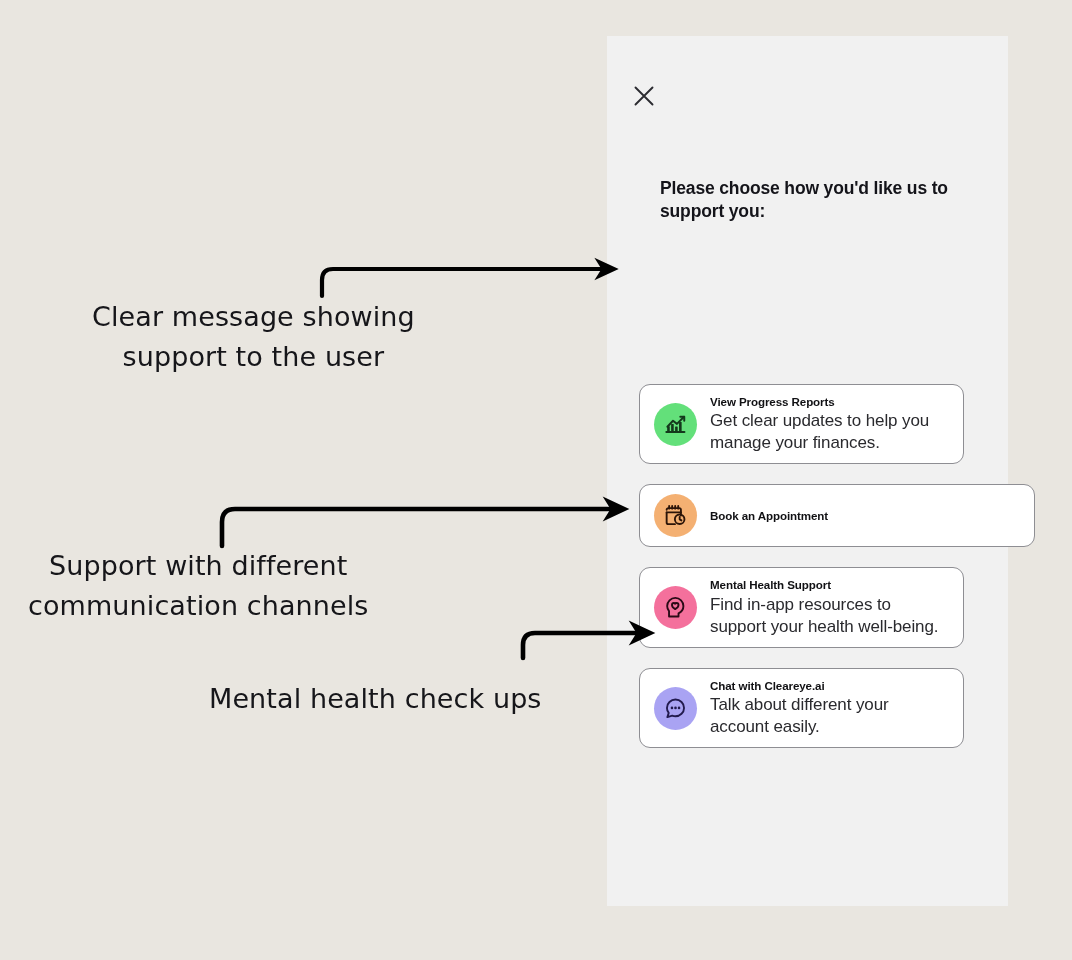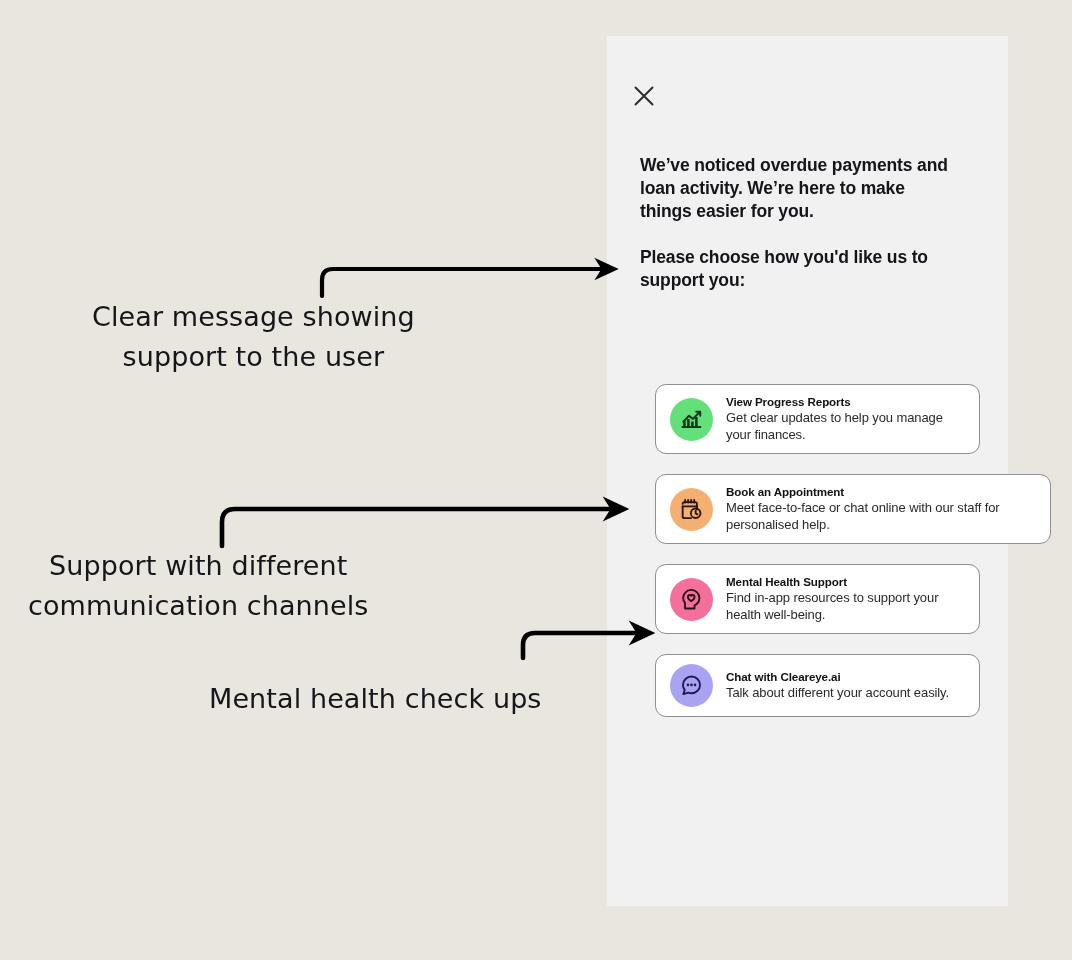--- a/index.html
+++ b/index.html
@@ -74,20 +74,21 @@
     margin: 0;
     font-family: "Liberation Sans", sans-serif;
     font-weight: bold;
     font-size: 17.5px;
     line-height: 1.32;
     color: #14141a;
     letter-spacing: -0.15px;
   }
   .intro p.second {
     margin-top: 23px;
+    margin-left: 20px;
   }
 
   
   .cards {
     position: absolute;
     left: 32px;
     top: 348px;
     width: 336px;
   }
   .card {
@@ -96,21 +97,21 @@
     border: 1.3px solid #8e8e93;
     border-radius: 11px;
     display: flex;
     align-items: center;
     padding: 9px 12px 9px 14px;
     box-sizing: border-box;
     margin-bottom: 20px;
     cursor: pointer;
   }
   .card:last-child { margin-bottom: 0; }
-  .card.wide { width: 325px; margin-left: 16px; }
+  .card.wide { width: 325px; }
 
   .card-icon {
     flex: 0 0 auto;
     width: 43px;
     height: 43px;
     border-radius: 50%;
     display: flex;
     align-items: center;
     justify-content: center;
     margin-right: 13px;
@@ -124,21 +125,21 @@
   .card-title {
     font-family: "Liberation Sans", sans-serif;
     font-weight: bold;
     font-size: 11.6px;
     line-height: 1.32;
     color: #111114;
     letter-spacing: -0.1px;
   }
   .card-desc {
     font-family: "Liberation Sans", sans-serif;
-    font-size: 13px;
+    font-size: 17px;
     line-height: 1.30;
     color: #2a2a2e;
     letter-spacing: -0.1px;
     margin-top: 1px;
   }
 </style>
 </head>
 <body>
 
 <div class="annotations">
@@ -166,21 +167,20 @@
 
 <div class="panel">
 
   <div class="panel-close">
     <svg width="26" height="26" viewBox="0 0 26 26" xmlns="http://www.w3.org/2000/svg">
       <path d="M4.5,4.5 L21.5,21.5 M21.5,4.5 L4.5,21.5" stroke="#2b2b30" stroke-width="1.9" stroke-linecap="round"></path>
     </svg>
   </div>
 
   <div class="intro">
-    <p>We’ve noticed overdue payments and loan activity. We’re here to make things easier for you.</p>
     <p class="second">Please choose how you'd like us to support you:</p>
   </div>
 
   <div class="cards">
 
     <div class="card wide">
       <div class="card-icon" style="background:#63e07a">
         <svg width="25" height="25" viewBox="0 0 24 24" xmlns="http://www.w3.org/2000/svg">
           <g stroke="#14381c" stroke-width="1.9" stroke-linecap="round" stroke-linejoin="round" fill="none">
             <path d="M3.2,19.3 L20.6,19.3"></path>
@@ -209,21 +209,20 @@
             <path d="M3.5,9.0 L3.5,18.6 C3.5,19.6 4.2,20.3 5.2,20.3 L11.5,20.3"></path>
             <path d="M3.5,9.0 L17.2,9.0"></path>
             <path d="M5.9,2.9 L5.9,5.4 M8.8,2.9 L8.8,5.4 M11.7,2.9 L11.7,5.4 M14.6,2.9 L14.6,5.4"></path>
             <circle cx="16.0" cy="15.6" r="4.6"></circle>
             <path d="M16.0,13.4 L16.0,15.7 L17.7,16.7"></path>
           </g>
         </svg>
       </div>
       <div class="card-text">
         <div class="card-title">Book an Appointment</div>
-        <div class="card-desc">Meet face-to-face or chat online with our staff for personalised help.</div>
       </div>
     </div>
 
     <div class="card wide">
       <div class="card-icon" style="background:#f4709c">
         <svg width="25" height="25" viewBox="0 0 24 24" xmlns="http://www.w3.org/2000/svg">
           <g stroke="#2a0a16" stroke-width="1.8" stroke-linecap="round" stroke-linejoin="round" fill="none">
             <path d="M14.9,20.6 L14.9,17.6 C17.7,16.3 19.6,13.6 19.6,10.6 C19.6,6.3 16.1,2.8 11.8,2.8 C7.5,2.8 4.0,6.3 4.0,10.6 C4.0,12.5 4.7,14.2 5.8,15.5 L5.8,20.6 Z"></path>
             <path d="M11.7,13.6 C11.7,13.6 8.6,11.8 8.6,9.6 C8.6,8.5 9.4,7.7 10.4,7.7 C11.0,7.7 11.5,8.0 11.7,8.4 C12.0,8.0 12.5,7.7 13.1,7.7 C14.1,7.7 14.9,8.5 14.9,9.6 C14.9,11.8 11.7,13.6 11.7,13.6 Z"></path>
           </g>

